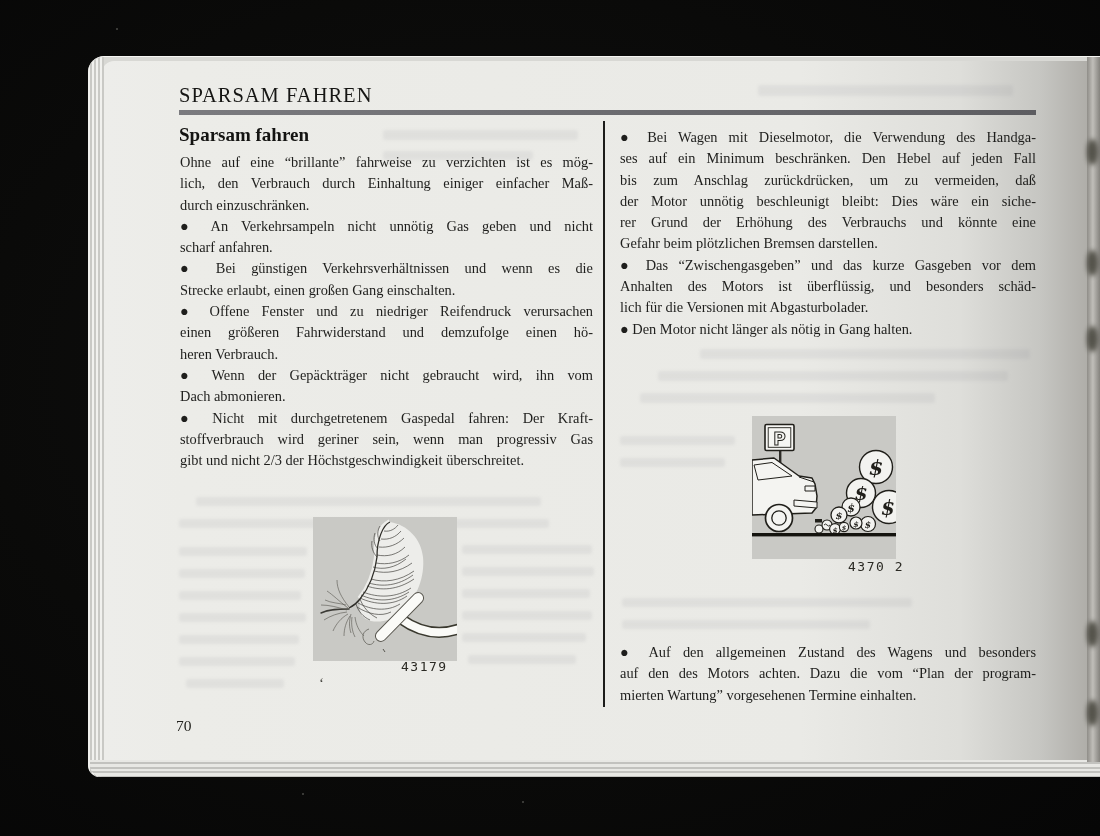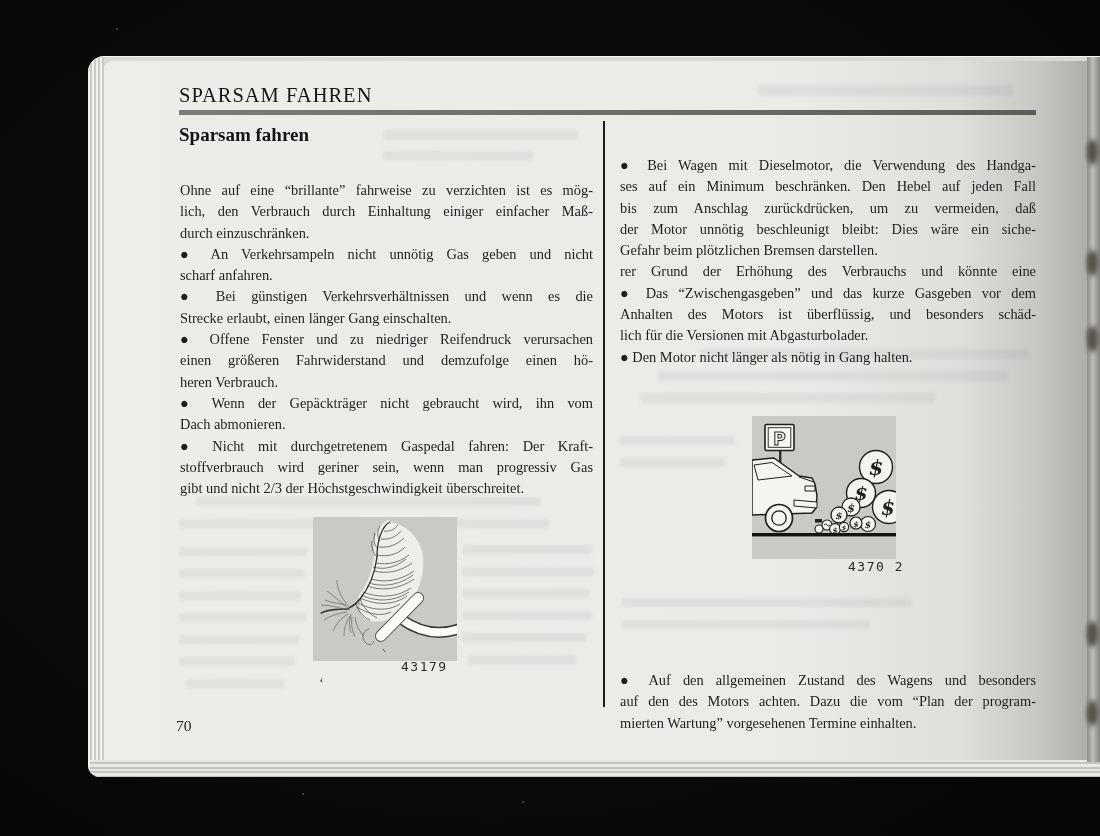--- a/index.html
+++ b/index.html
@@ -23,21 +23,21 @@
   .notch{position:absolute;width:11px;height:26px;border-radius:50%;
     background:#39382f;opacity:.8;filter:blur(2.5px);}
   .speck{position:absolute;width:2px;height:2px;border-radius:50%;background:#4a4a46;}
   
   .doc-title{position:absolute;left:179px;top:84px;font-size:20.5px;letter-spacing:1px;
     color:#161614;white-space:nowrap;}
   .title-rule{position:absolute;left:179px;top:110px;width:857px;height:4.5px;
     background:linear-gradient(to right,#7b7b7f,#5d5d61);}
   .section-heading{position:absolute;left:179px;top:124px;font-size:19px;font-weight:bold;
     color:#141412;white-space:nowrap;}
-  .col{position:absolute;color:#1e1e1c;font-size:14.4px;margin-top:28px;}
+  .col{position:absolute;color:#1e1e1c;font-size:14.4px;}
   .col-left{left:180px;top:152px;width:413px;}
   .col-right{left:620px;top:127px;width:416px;}
   .col-bottom{left:620px;top:642px;width:416px;}
   .tl{height:21.3px;line-height:21.3px;text-align:justify;white-space:normal;}
   .jl{text-align-last:justify;}
   .el{text-align-last:left;}
   .divider{position:absolute;left:603px;top:121px;width:2px;height:586px;background:#1c1c1a;}
   .figure{position:absolute;background:#c9c9c5;}
   .fig1{left:313px;top:517px;width:144px;height:144px;}
   .fig2{left:752px;top:416px;width:144px;height:143px;}
@@ -103,38 +103,38 @@
   <div class="section-heading">Sparsam fahren</div>
   <div class="divider"></div>
 
   <div class="col col-left">
     <div class="tl jl">Ohne auf eine “brillante” fahrweise zu verzichten ist es mög-</div>
     <div class="tl jl">lich, den Verbrauch durch Einhaltung einiger einfacher Maß-</div>
     <div class="tl el">durch einzuschränken.</div>
     <div class="tl jl">● An Verkehrsampeln nicht unnötig Gas geben und nicht</div>
     <div class="tl el">scharf anfahren.</div>
     <div class="tl jl">● Bei günstigen Verkehrsverhältnissen und wenn es die</div>
-    <div class="tl el">Strecke erlaubt, einen länger Gang einschalten.</div>
+    <div class="tl el">Strecke erlaubt, einen großen Gang einschalten.</div>
     <div class="tl jl">● Offene Fenster und zu niedriger Reifendruck verursachen</div>
     <div class="tl jl">einen größeren Fahrwiderstand und demzufolge einen hö-</div>
     <div class="tl el">heren Verbrauch.</div>
     <div class="tl jl">● Wenn der Gepäckträger nicht gebraucht wird, ihn vom</div>
     <div class="tl el">Dach abmonieren.</div>
     <div class="tl jl">● Nicht mit durchgetretenem Gaspedal fahren: Der Kraft-</div>
     <div class="tl jl">stoffverbrauch wird geriner sein, wenn man progressiv Gas</div>
     <div class="tl el">gibt und nicht 2/3 der Höchstgeschwindigkeit überschreitet.</div>
   </div>
 
   <div class="col col-right">
     <div class="tl jl">● Bei Wagen mit Dieselmotor, die Verwendung des Handga-</div>
     <div class="tl jl">ses auf ein Minimum beschränken. Den Hebel auf jeden Fall</div>
     <div class="tl jl">bis zum Anschlag zurückdrücken, um zu vermeiden, daß</div>
     <div class="tl jl">der Motor unnötig beschleunigt bleibt: Dies wäre ein siche-</div>
+    <div class="tl jl">rer Grund der Erhöhung des Verbrauchs und könnte eine</div>
     <div class="tl el">Gefahr beim plötzlichen Bremsen darstellen.</div>
-    <div class="tl jl">rer Grund der Erhöhung des Verbrauchs und könnte eine</div>
     <div class="tl jl">● Das “Zwischengasgeben” und das kurze Gasgeben vor dem</div>
     <div class="tl jl">Anhalten des Motors ist überflüssig, und besonders schäd-</div>
     <div class="tl el">lich für die Versionen mit Abgasturbolader.</div>
     <div class="tl el">● Den Motor nicht länger als nötig in Gang halten.</div>
   </div>
 
   <div class="col col-bottom">
     <div class="tl jl">● Auf den allgemeinen Zustand des Wagens und besonders</div>
     <div class="tl jl">auf den des Motors achten. Dazu die vom “Plan der program-</div>
     <div class="tl el">mierten Wartung” vorgesehenen Termine einhalten.</div>

